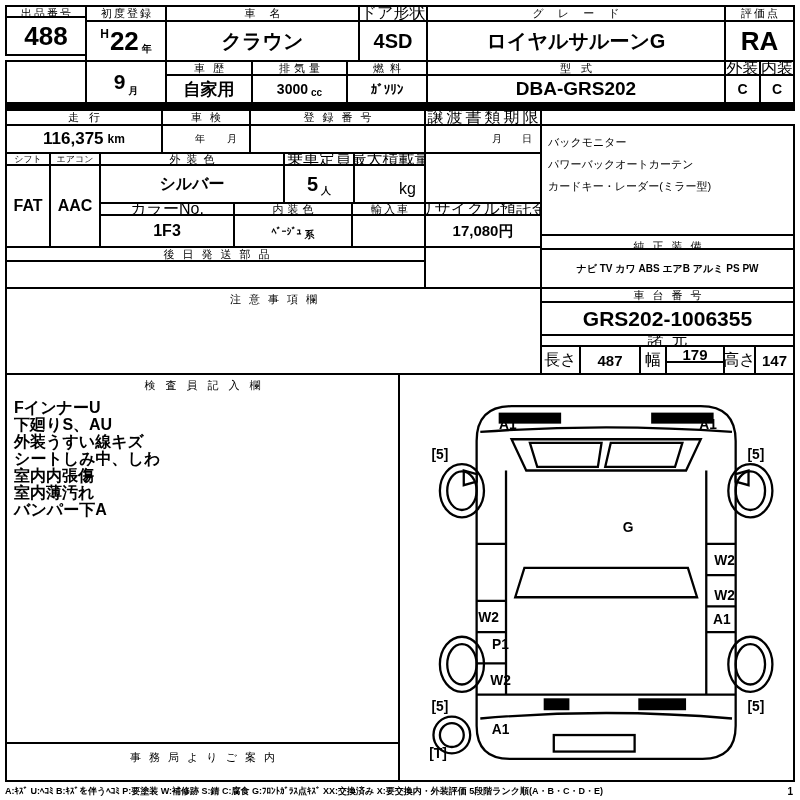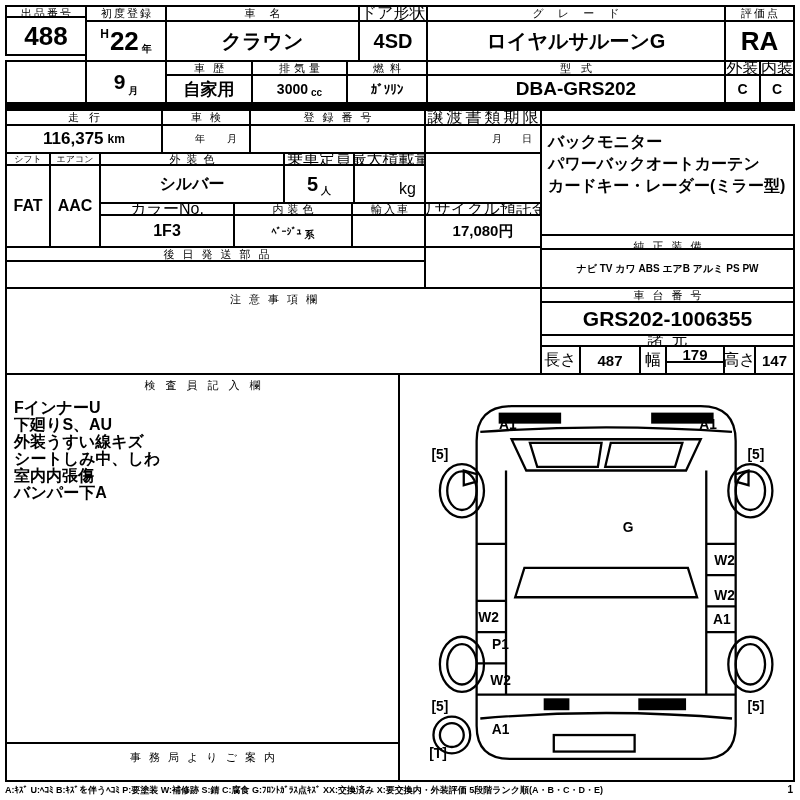--- a/index.html
+++ b/index.html
@@ -20,22 +20,22 @@
   .v17{font-size:17px}.v18{font-size:14px}.v19{font-size:19px}.v20{font-size:20px}
   .v21{font-size:21px}.v26{font-size:26px}
   .unit{font-size:10px;font-weight:bold;margin-left:3px;align-self:flex-end;margin-bottom:4px}
   .era{font-size:12px;font-weight:bold;align-self:flex-start;margin-top:5px;margin-right:1px}
   .small-units{font-size:10px;font-weight:bold}
   .col{flex-direction:column;align-items:stretch;justify-content:flex-start}
   .box-hdr{text-align:center;padding-top:3px;flex:none}
   .notes{padding:6px 0 0 7px;text-align:left}
   .notes div{font-size:16px;font-weight:600;line-height:17px}
   .sales-list{padding:5px 0 0 6px;text-align:left}
-  .sales-list div{font-size:16px;font-weight:700;line-height:22px}
-  .legend{position:absolute;display:flex;align-items:flex-start;font-size:9px;font-weight:600}
+  .sales-list div{font-size:11px;font-weight:400;line-height:22px}
+  .legend{position:absolute;display:flex;align-items:center;font-size:9px;font-weight:600}
   .legend .rank{}
   .legend .page{margin-left:auto;padding-right:2px;font-size:10px;font-weight:bold}
   svg .ln{stroke:#000;stroke-width:2.5;fill:none}
   svg .fill{fill:#000;stroke:none}
   svg .wh{stroke:#000;stroke-width:2.5;fill:#fff}
   svg text.marker{font-family:"Liberation Sans","DejaVu Sans",sans-serif;font-weight:bold;font-size:15px;text-anchor:middle;fill:#000}
 </style>
 </head>
 <body>
 
@@ -176,20 +176,21 @@
   <div class="cell v v15" style="left:754px;top:345px;width:41px;height:30px">147</div>
 
   <div class="cell col" style="left:5px;top:373px;width:395px;height:371px">
     <div class="hdr ls10 box-hdr">検査員記入欄</div>
     <div class="notes">
       <div>FインナーU</div>
       <div>下廻りS、AU</div>
       <div>外装うすい線キズ</div>
       <div>シートしみ中、しわ</div>
       <div>室内内張傷</div>
+      <div>室内薄汚れ</div>
       <div>バンパー下A</div>
     </div>
   </div>
 
   <div class="cell col" style="left:5px;top:742px;width:395px;height:40px">
     <div class="hdr ls8 box-hdr" style="padding-top:6px">事務局よりご案内</div>
   </div>
 
   <div class="cell" style="left:398px;top:373px;width:397px;height:409px;padding:16px">
     <svg id="car-svg" width="393" height="405" viewBox="0 0 393 405">

